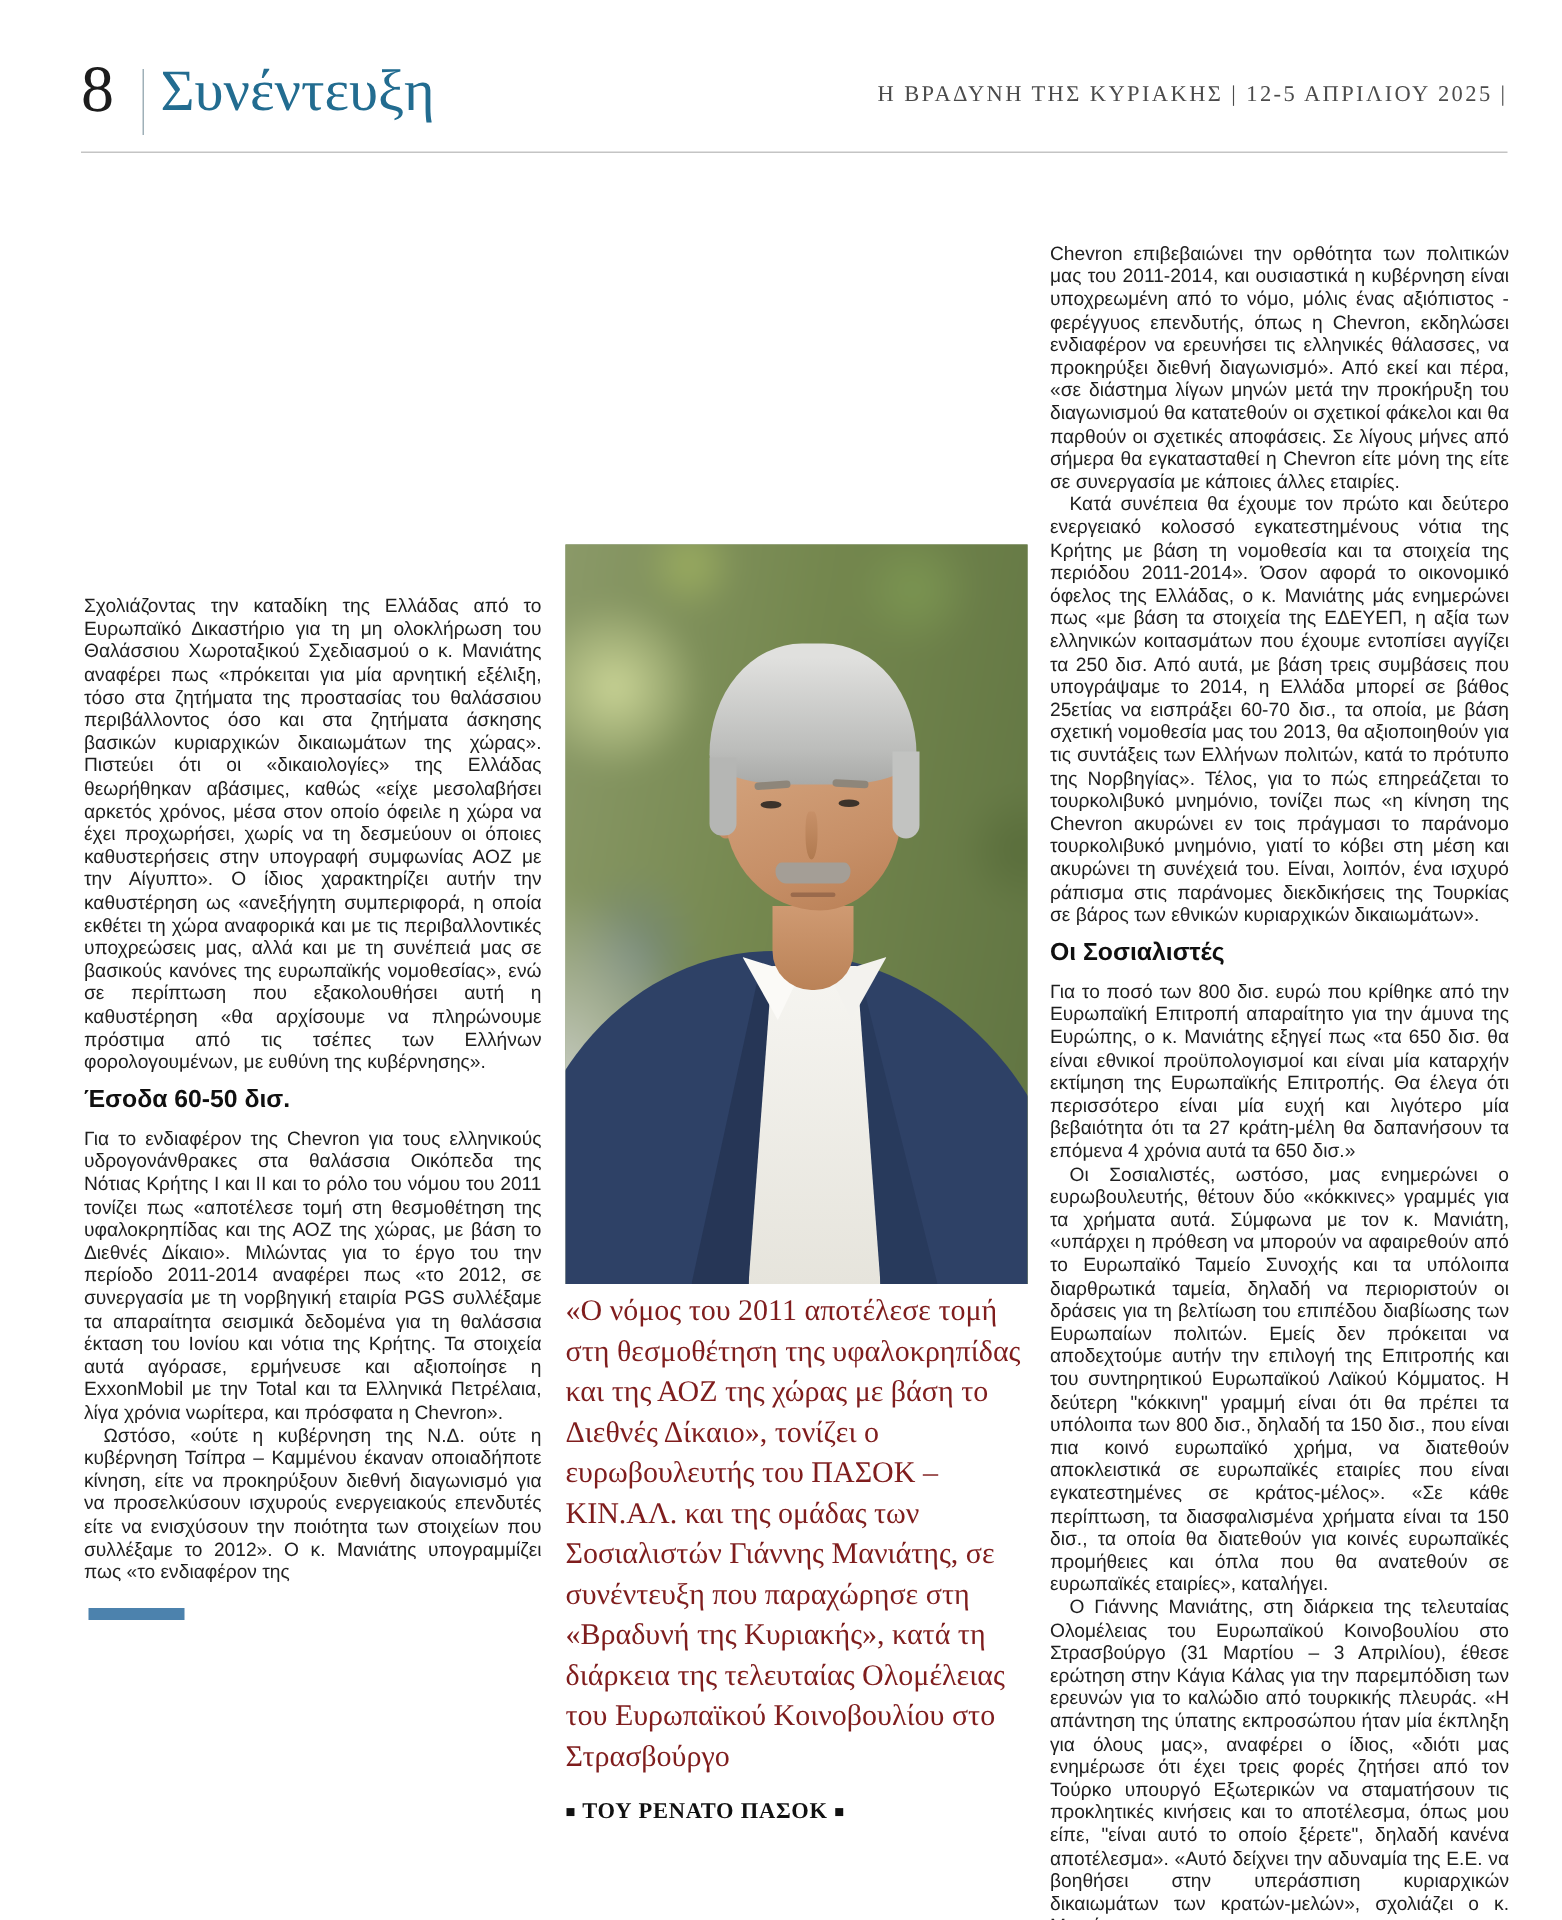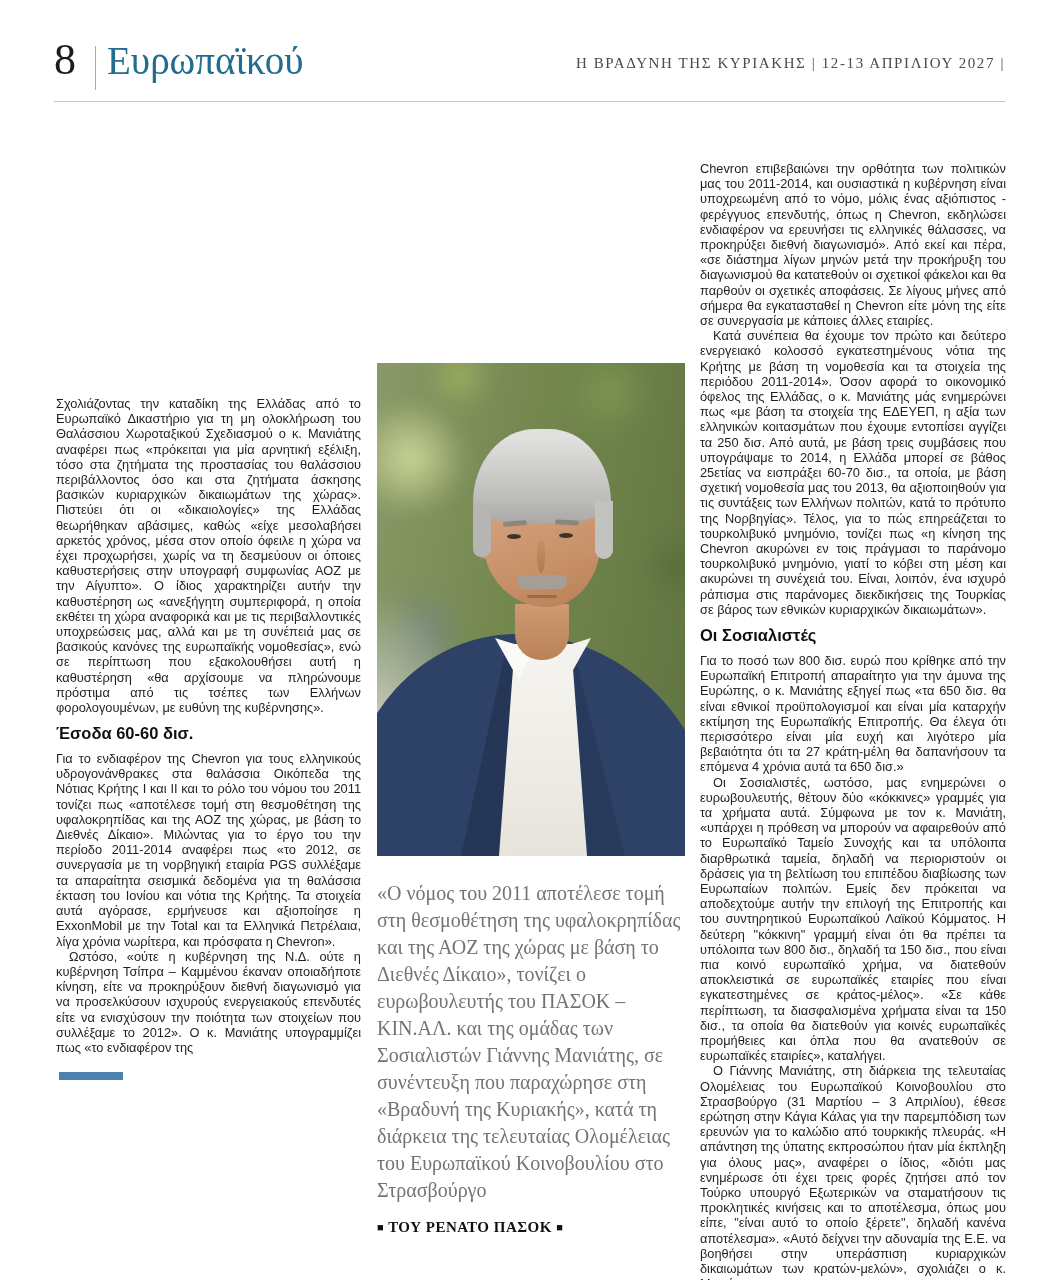--- a/index.html
+++ b/index.html
@@ -23,21 +23,21 @@
   .col{position:absolute;text-align:justify;font:400 12.8px/15.2px "Liberation Sans",sans-serif;color:#1f1f1f;}
   .col p{margin:0;}
   .col p.indent{text-indent:13px;}
   .col1{left:56px;top:356px;width:305px;margin-top:40px;}
   .col3{left:700px;top:137px;width:306px;margin-top:24px;}
   .subhead{font:700 16.5px/1.2 "Liberation Sans",sans-serif;text-align:left;color:#101010;margin:9px 0 7px;}
   .quote-bar{width:64px;height:8px;background:#4c82ad;margin:17px 0 15px 3px;}
   .pull-quote{font:400 22px/27.5px "Liberation Serif",serif;color:#3a4752;text-align:left;}
   
   .col2{position:absolute;left:377px;top:363px;width:308px;}
-  .caption{margin-top:24px;font:400 20px/27px "Liberation Serif",serif;color:#737373;text-align:left;}
+  .caption{margin-top:5px;font:400 20px/27px "Liberation Serif",serif;color:#7f1d1d;text-align:left;}
   .byline{margin-top:16px;font:700 15px/1 "Liberation Serif",serif;color:#111;letter-spacing:.5px;}
   .byline .sq{font-size:11px;position:relative;top:-1px;}
   
   .photo{position:relative;width:308px;height:493px;overflow:hidden;background:#6b7f4e;}
   .photo .bg{position:absolute;left:-24px;top:-24px;right:-24px;bottom:-24px;filter:blur(8px);
     background:
       radial-gradient(95px 95px at 16% 22%, rgba(215,224,160,.85), rgba(215,224,160,0) 62%),
       radial-gradient(70px 70px at 72% 10%, rgba(125,152,82,.9), rgba(125,152,82,0) 60%),
       radial-gradient(65px 65px at 92% 42%, rgba(88,108,58,.95), rgba(88,108,58,0) 62%),
       radial-gradient(55px 55px at 30% 7%, rgba(160,178,96,.85), rgba(160,178,96,0) 60%),
@@ -67,28 +67,28 @@
   .mustache{position:absolute;top:212px;left:140px;width:50px;height:14px;background:#a49e96;border-radius:6px 6px 10px 10px/8px 8px 12px 12px;}
   .mouth{position:absolute;top:232px;left:150px;width:30px;height:3px;background:#9a6a4c;border-radius:2px;}
 </style>
 </head>
 <body>
 
 <div class="page">
 
   <div class="pageno">8</div>
   <div class="hdr-vline"></div>
-  <div class="section-title">Ευρωπαϊκού</div>
-  <div class="masthead">Η ΒΡΑΔΥΝΗ ΤΗΣ ΚΥΡΙΑΚΗΣ | 12-13 ΑΠΡΙΛΙΟΥ 2027 |</div>
+  <div class="section-title">Συνέντευξη</div>
+  <div class="masthead">Η ΒΡΑΔΥΝΗ ΤΗΣ ΚΥΡΙΑΚΗΣ | 12-5 ΑΠΡΙΛΙΟΥ 2025 |</div>
   <div class="hdr-rule"></div>
 
 
   <div class="col col1">
     <p>Σχολιάζοντας την καταδίκη της Ελλάδας από το Ευρωπαϊκό Δικαστήριο για τη μη ολοκλήρωση του Θαλάσσιου Χωροταξικού Σχεδιασμού ο κ. Μανιάτης αναφέρει πως «πρόκειται για μία αρνητική εξέλιξη, τόσο στα ζητήματα της προστασίας του θαλάσσιου περιβάλλοντος όσο και στα ζητήματα άσκησης βασικών κυριαρχικών δικαιωμάτων της χώρας». Πιστεύει ότι οι «δικαιολογίες» της Ελλάδας θεωρήθηκαν αβάσιμες, καθώς «είχε μεσολαβήσει αρκετός χρόνος, μέσα στον οποίο όφειλε η χώρα να έχει προχωρήσει, χωρίς να τη δεσμεύουν οι όποιες καθυστερήσεις στην υπογραφή συμφωνίας ΑΟΖ με την Αίγυπτο». Ο ίδιος χαρακτηρίζει αυτήν την καθυστέρηση ως «ανεξήγητη συμπεριφορά, η οποία εκθέτει τη χώρα αναφορικά και με τις περιβαλλοντικές υποχρεώσεις μας, αλλά και με τη συνέπειά μας σε βασικούς κανόνες της ευρωπαϊκής νομοθεσίας», ενώ σε περίπτωση που εξακολουθήσει αυτή η καθυστέρηση «θα αρχίσουμε να πληρώνουμε πρόστιμα από τις τσέπες των Ελλήνων φορολογουμένων, με ευθύνη της κυβέρνησης».</p>
-    <div class="subhead">Έσοδα 60-60 δισ.</div>
+    <div class="subhead">Έσοδα 60-50 δισ.</div>
     <p>Για το ενδιαφέρον της Chevron για τους ελληνικούς υδρογονάνθρακες στα θαλάσσια Οικόπεδα της Νότιας Κρήτης Ι και ΙΙ και το ρόλο του νόμου του 2011 τονίζει πως «αποτέλεσε τομή στη θεσμοθέτηση της υφαλοκρηπίδας και της ΑΟΖ της χώρας, με βάση το Διεθνές Δίκαιο». Μιλώντας για το έργο του την περίοδο 2011-2014 αναφέρει πως «το 2012, σε συνεργασία με τη νορβηγική εταιρία PGS συλλέξαμε τα απαραίτητα σεισμικά δεδομένα για τη θαλάσσια έκταση του Ιονίου και νότια της Κρήτης. Τα στοιχεία αυτά αγόρασε, ερμήνευσε και αξιοποίησε η ExxonMobil με την Total και τα Ελληνικά Πετρέλαια, λίγα χρόνια νωρίτερα, και πρόσφατα η Chevron».</p>
     <p class="indent">Ωστόσο, «ούτε η κυβέρνηση της Ν.Δ. ούτε η κυβέρνηση Τσίπρα – Καμμένου έκαναν οποιαδήποτε κίνηση, είτε να προκηρύξουν διεθνή διαγωνισμό για να προσελκύσουν ισχυρούς ενεργειακούς επενδυτές είτε να ενισχύσουν την ποιότητα των στοιχείων που συλλέξαμε το 2012». Ο κ. Μανιάτης υπογραμμίζει πως «το ενδιαφέρον της</p>
     <div class="quote-bar"></div>
   </div>
 
   <div class="col2">
     <div class="photo">
       <div class="bg"></div>
       <div class="suit"></div>
       <div class="lapel-l"></div>

